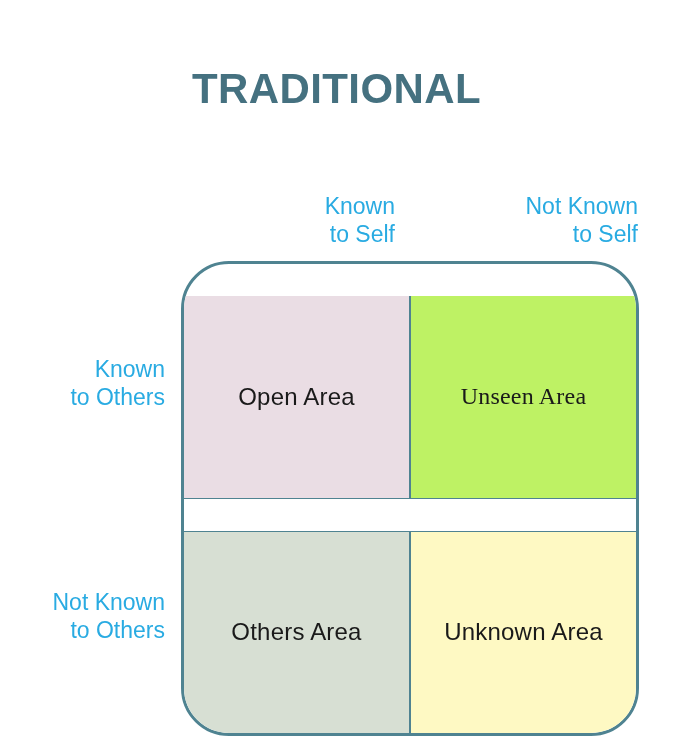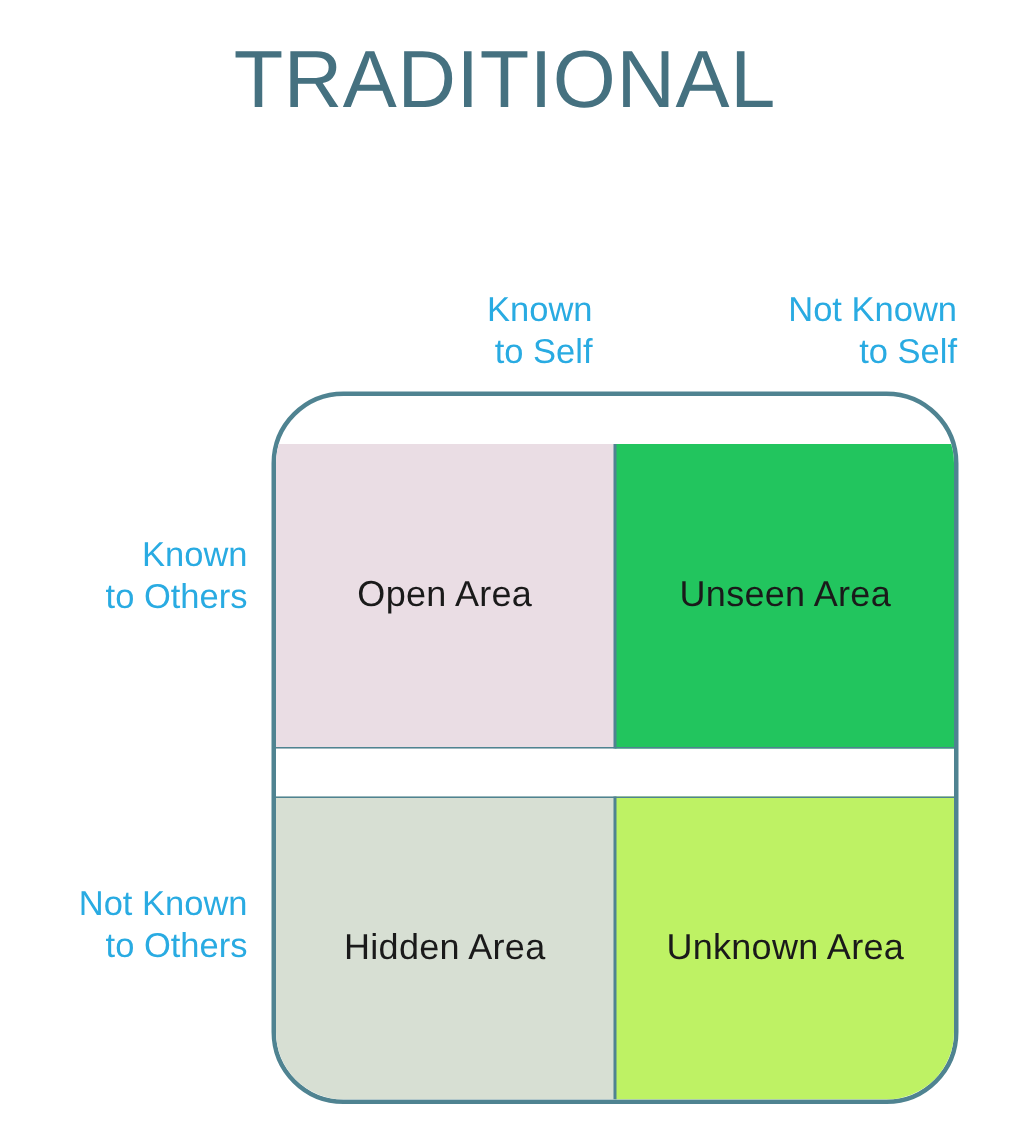--- a/index.html
+++ b/index.html
@@ -26,25 +26,26 @@
     position: absolute;
     left: 0;
     top: 26px;
     width: 673px;
     text-align: center;
     line-height: 54px;
   }
   .title-line {
     display: block;
     font-family: "Liberation Sans", sans-serif;
-    font-weight: normal;
-    font-size: 54px;
+    font-weight: bold;
+    font-size: 42px;
     letter-spacing: 0.4px;
     color: #457180;
     white-space: nowrap;
+    margin-top: 36px;
   }
 
   
   .col-header {
     position: absolute;
     text-align: center;
     font-size: 23px;
     line-height: 28px;
     color: #29abe2;
     top: 192px;
@@ -88,23 +89,23 @@
     box-sizing: border-box;
     margin-top: 32px;
   }
   .quad-label {
     font-size: 24px;
     color: #1a1a1a;
     white-space: nowrap;
     letter-spacing: 0.2px;
   }
   #quad-open    { background: #eaddE4; border-right: 1.5px solid #4f8391; border-bottom: 1.5px solid #4f8391; }
-  #quad-unseen  { background: #22c55e; border-left: 1.5px solid #4f8391;  border-bottom: 1.5px solid #4f8391; }
+  #quad-unseen  { background: #bef264; border-left: 1.5px solid #4f8391;  border-bottom: 1.5px solid #4f8391; font-family: Liberation Serif, serif; }
   #quad-hidden  { background: #d7dfd3; border-right: 1.5px solid #4f8391; border-top: 1.5px solid #4f8391; }
-  #quad-unknown { background: #bef264; border-left: 1.5px solid #4f8391;  border-top: 1.5px solid #4f8391; align-items: center; }
+  #quad-unknown { background: #fef9c3; border-left: 1.5px solid #4f8391;  border-top: 1.5px solid #4f8391; align-items: center; }
 </style>
 </head>
 <body>
 
 <div id="canvas">
 
   <div id="title-block">
     <span class="title-line">TRADITIONAL</span>
   </div>
 
@@ -127,20 +128,20 @@
   </div>
 
   <div id="matrix">
     <div class="quadrant" id="quad-open">
       <span class="quad-label">Open Area</span>
     </div>
     <div class="quadrant" id="quad-unseen">
       <span class="quad-label">Unseen Area</span>
     </div>
     <div class="quadrant" id="quad-hidden">
-      <span class="quad-label">Hidden Area</span>
+      <span class="quad-label">Others Area</span>
     </div>
     <div class="quadrant" id="quad-unknown">
       <span class="quad-label">Unknown Area</span>
     </div>
   </div>
 
 </div>
 
 </body></html>

